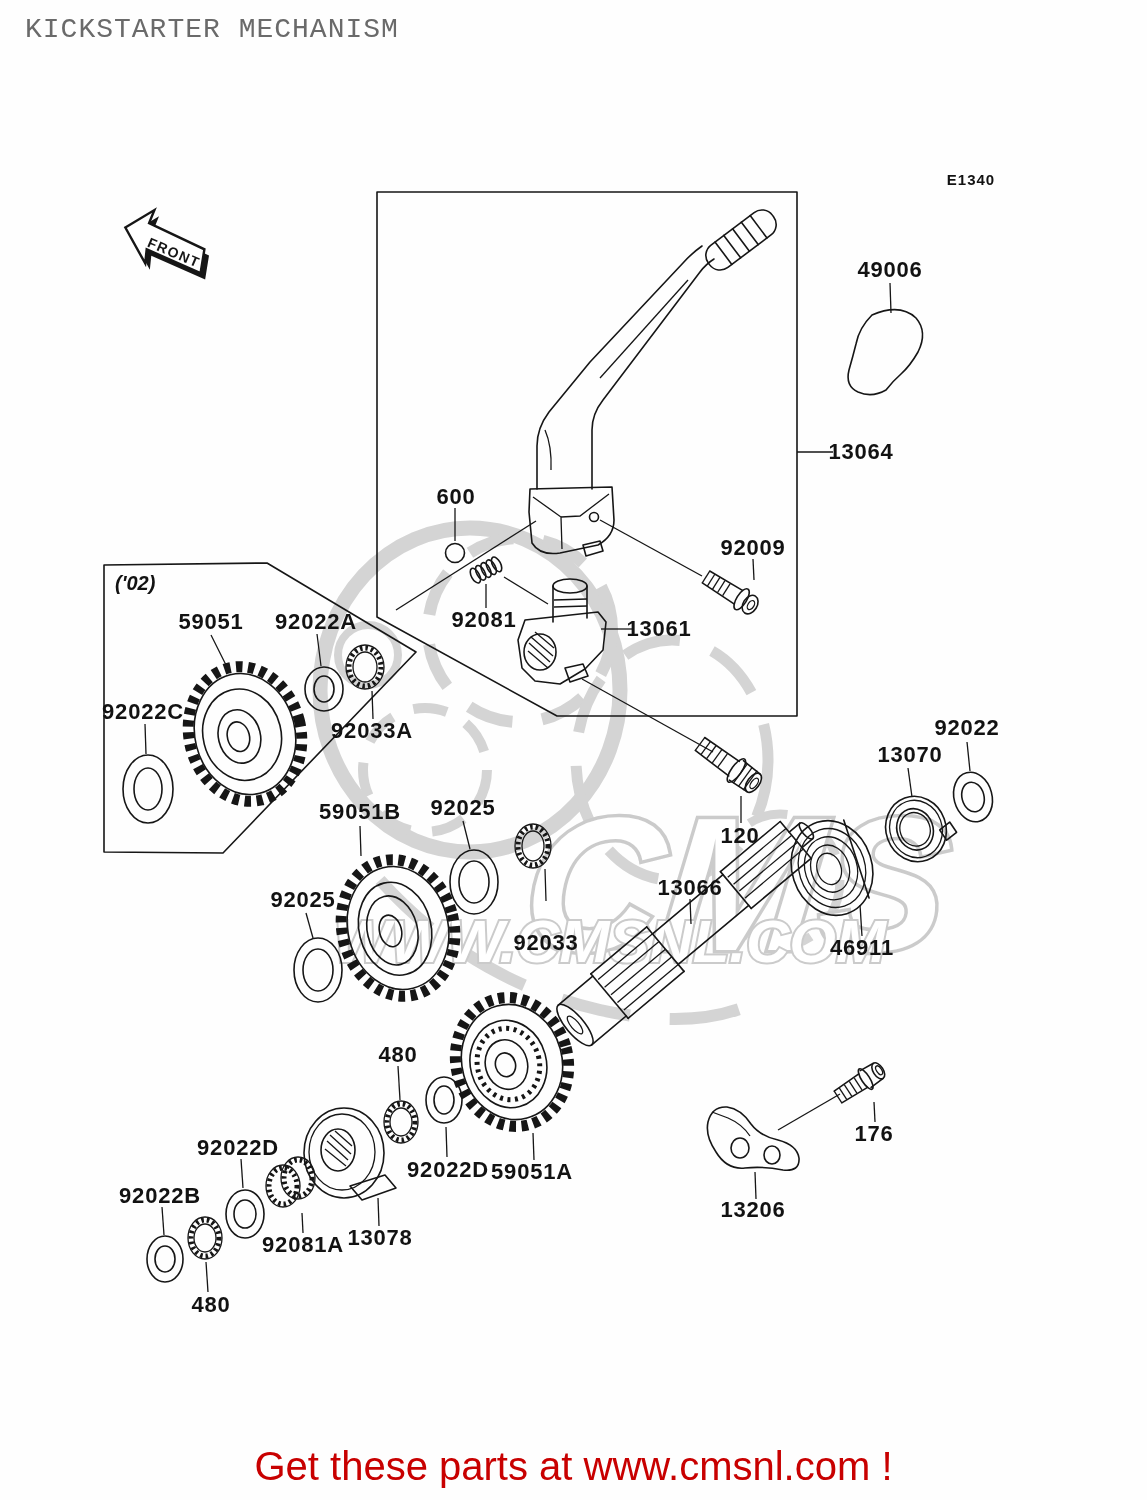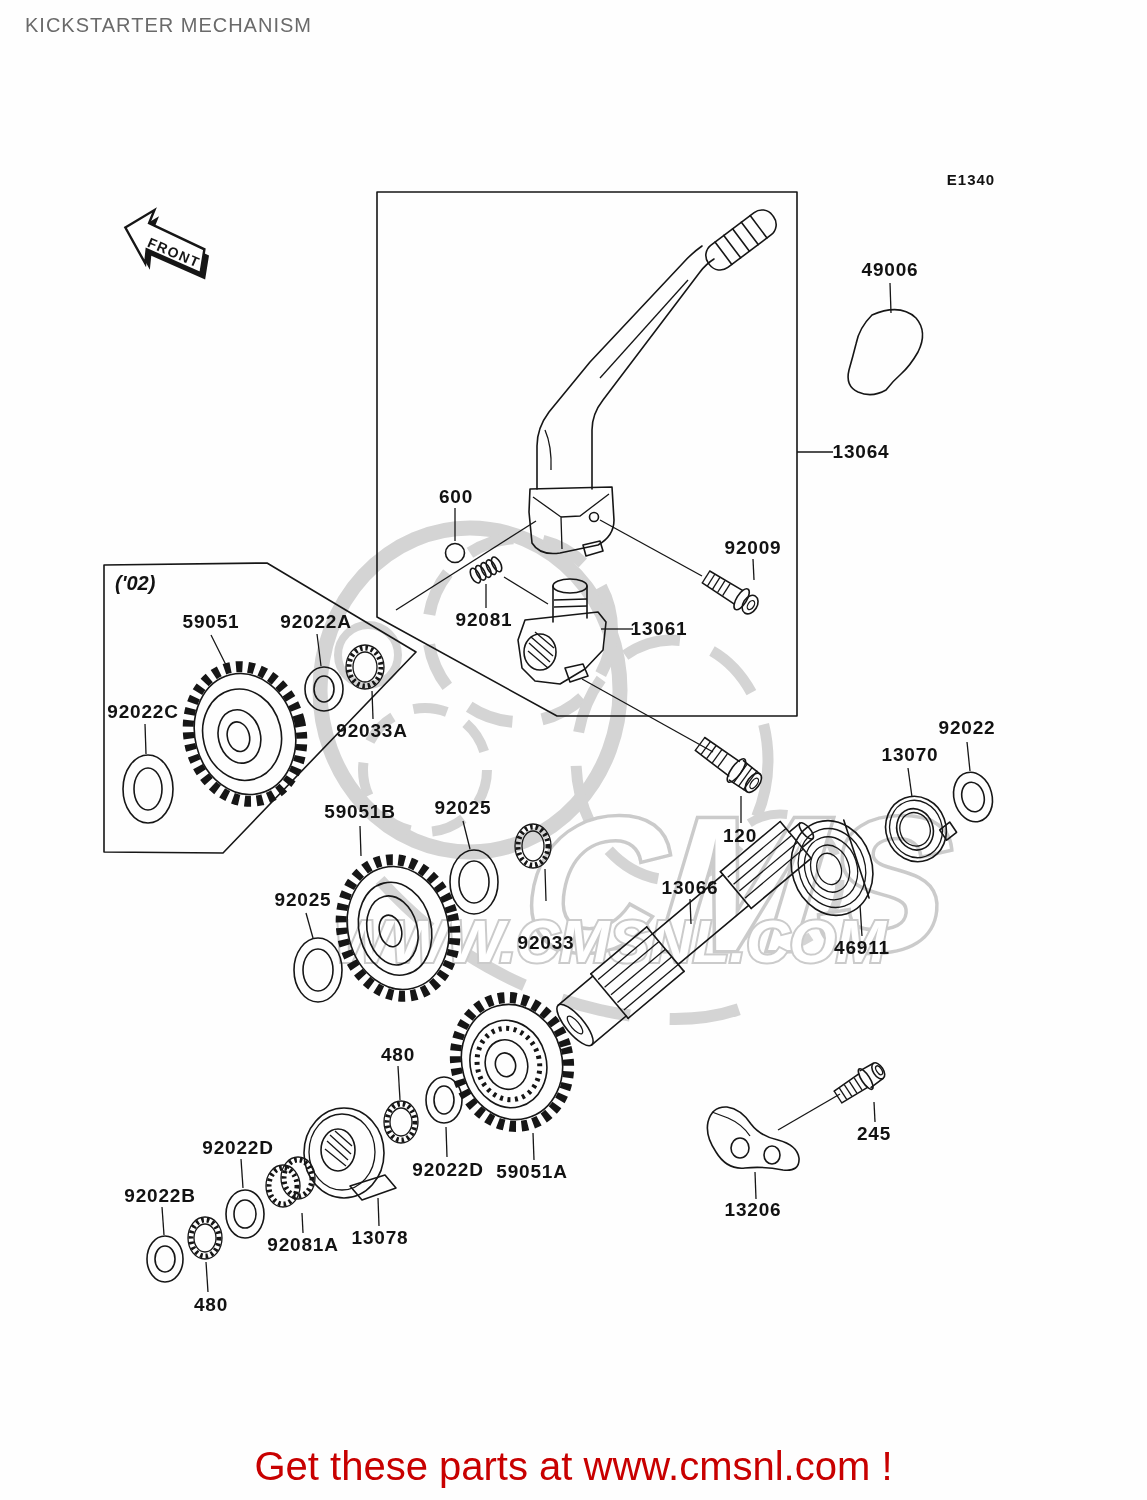--- a/index.html
+++ b/index.html
@@ -1,22 +1,22 @@
 <!DOCTYPE html>
 <html><head>
 <meta charset="utf-8">
 <style>
   html,body{margin:0;padding:0;background:#fff;}
   #stage{position:relative;width:1147px;height:1500px;background:#fefefe;overflow:hidden;
          font-family:"Liberation Sans",sans-serif;}
   #diagram{position:absolute;left:0;top:0;}
-  .lbl{position:absolute;transform:translate(-50%,-50%);font-weight:bold;font-size:19px;
+  .lbl{position:absolute;transform:translate(-50%,-50%);font-weight:bold;font-size:22px;
        color:#121212;letter-spacing:.8px;white-space:nowrap;}
-  .title{position:absolute;left:25px;top:14px;font-size:20px;color:#6a6a6a;letter-spacing:1px;
-         white-space:nowrap;}
+  .title{position:absolute;left:25px;top:14px;font-size:28px;color:#6a6a6a;letter-spacing:1px;
+         white-space:nowrap;font-family:Liberation Mono, monospace;}
   .code{position:absolute;transform:translate(-50%,-50%);font-weight:bold;font-size:15px;
         color:#121212;letter-spacing:1px;}
   .variant{position:absolute;left:115px;top:572px;font-weight:bold;font-size:20px;color:#121212;font-style:italic;}
   .footer{position:absolute;left:50%;top:1444px;transform:translateX(-50%);font-size:40px;
           color:#c80000;white-space:nowrap;}
   
   .ln{fill:none;stroke:#161616;stroke-width:1.6px;stroke-linejoin:round;stroke-linecap:round;}
   .ld{fill:none;stroke:#161616;stroke-width:1.3px;}
   .teeth{fill:none;stroke:#161616;stroke-width:11px;}
   .ticks{fill:none;stroke:#161616;stroke-width:5px;}
@@ -386,16 +386,16 @@
   <div class="lbl" style="left:862px;top:948px;">46911</div>
   <div class="lbl" style="left:398px;top:1055px;">480</div>
   <div class="lbl" style="left:448px;top:1170px;">92022D</div>
   <div class="lbl" style="left:532px;top:1172px;">59051A</div>
   <div class="lbl" style="left:380px;top:1238px;">13078</div>
   <div class="lbl" style="left:303px;top:1245px;">92081A</div>
   <div class="lbl" style="left:238px;top:1148px;">92022D</div>
   <div class="lbl" style="left:160px;top:1196px;">92022B</div>
   <div class="lbl" style="left:211px;top:1305px;">480</div>
   <div class="lbl" style="left:753px;top:1210px;">13206</div>
-  <div class="lbl" style="left:874px;top:1134px;">245</div>
+  <div class="lbl" style="left:874px;top:1134px;">176</div>
 
   <div class="footer">Get these parts at www.cmsnl.com !</div>
 </div>
 
 </body></html>

